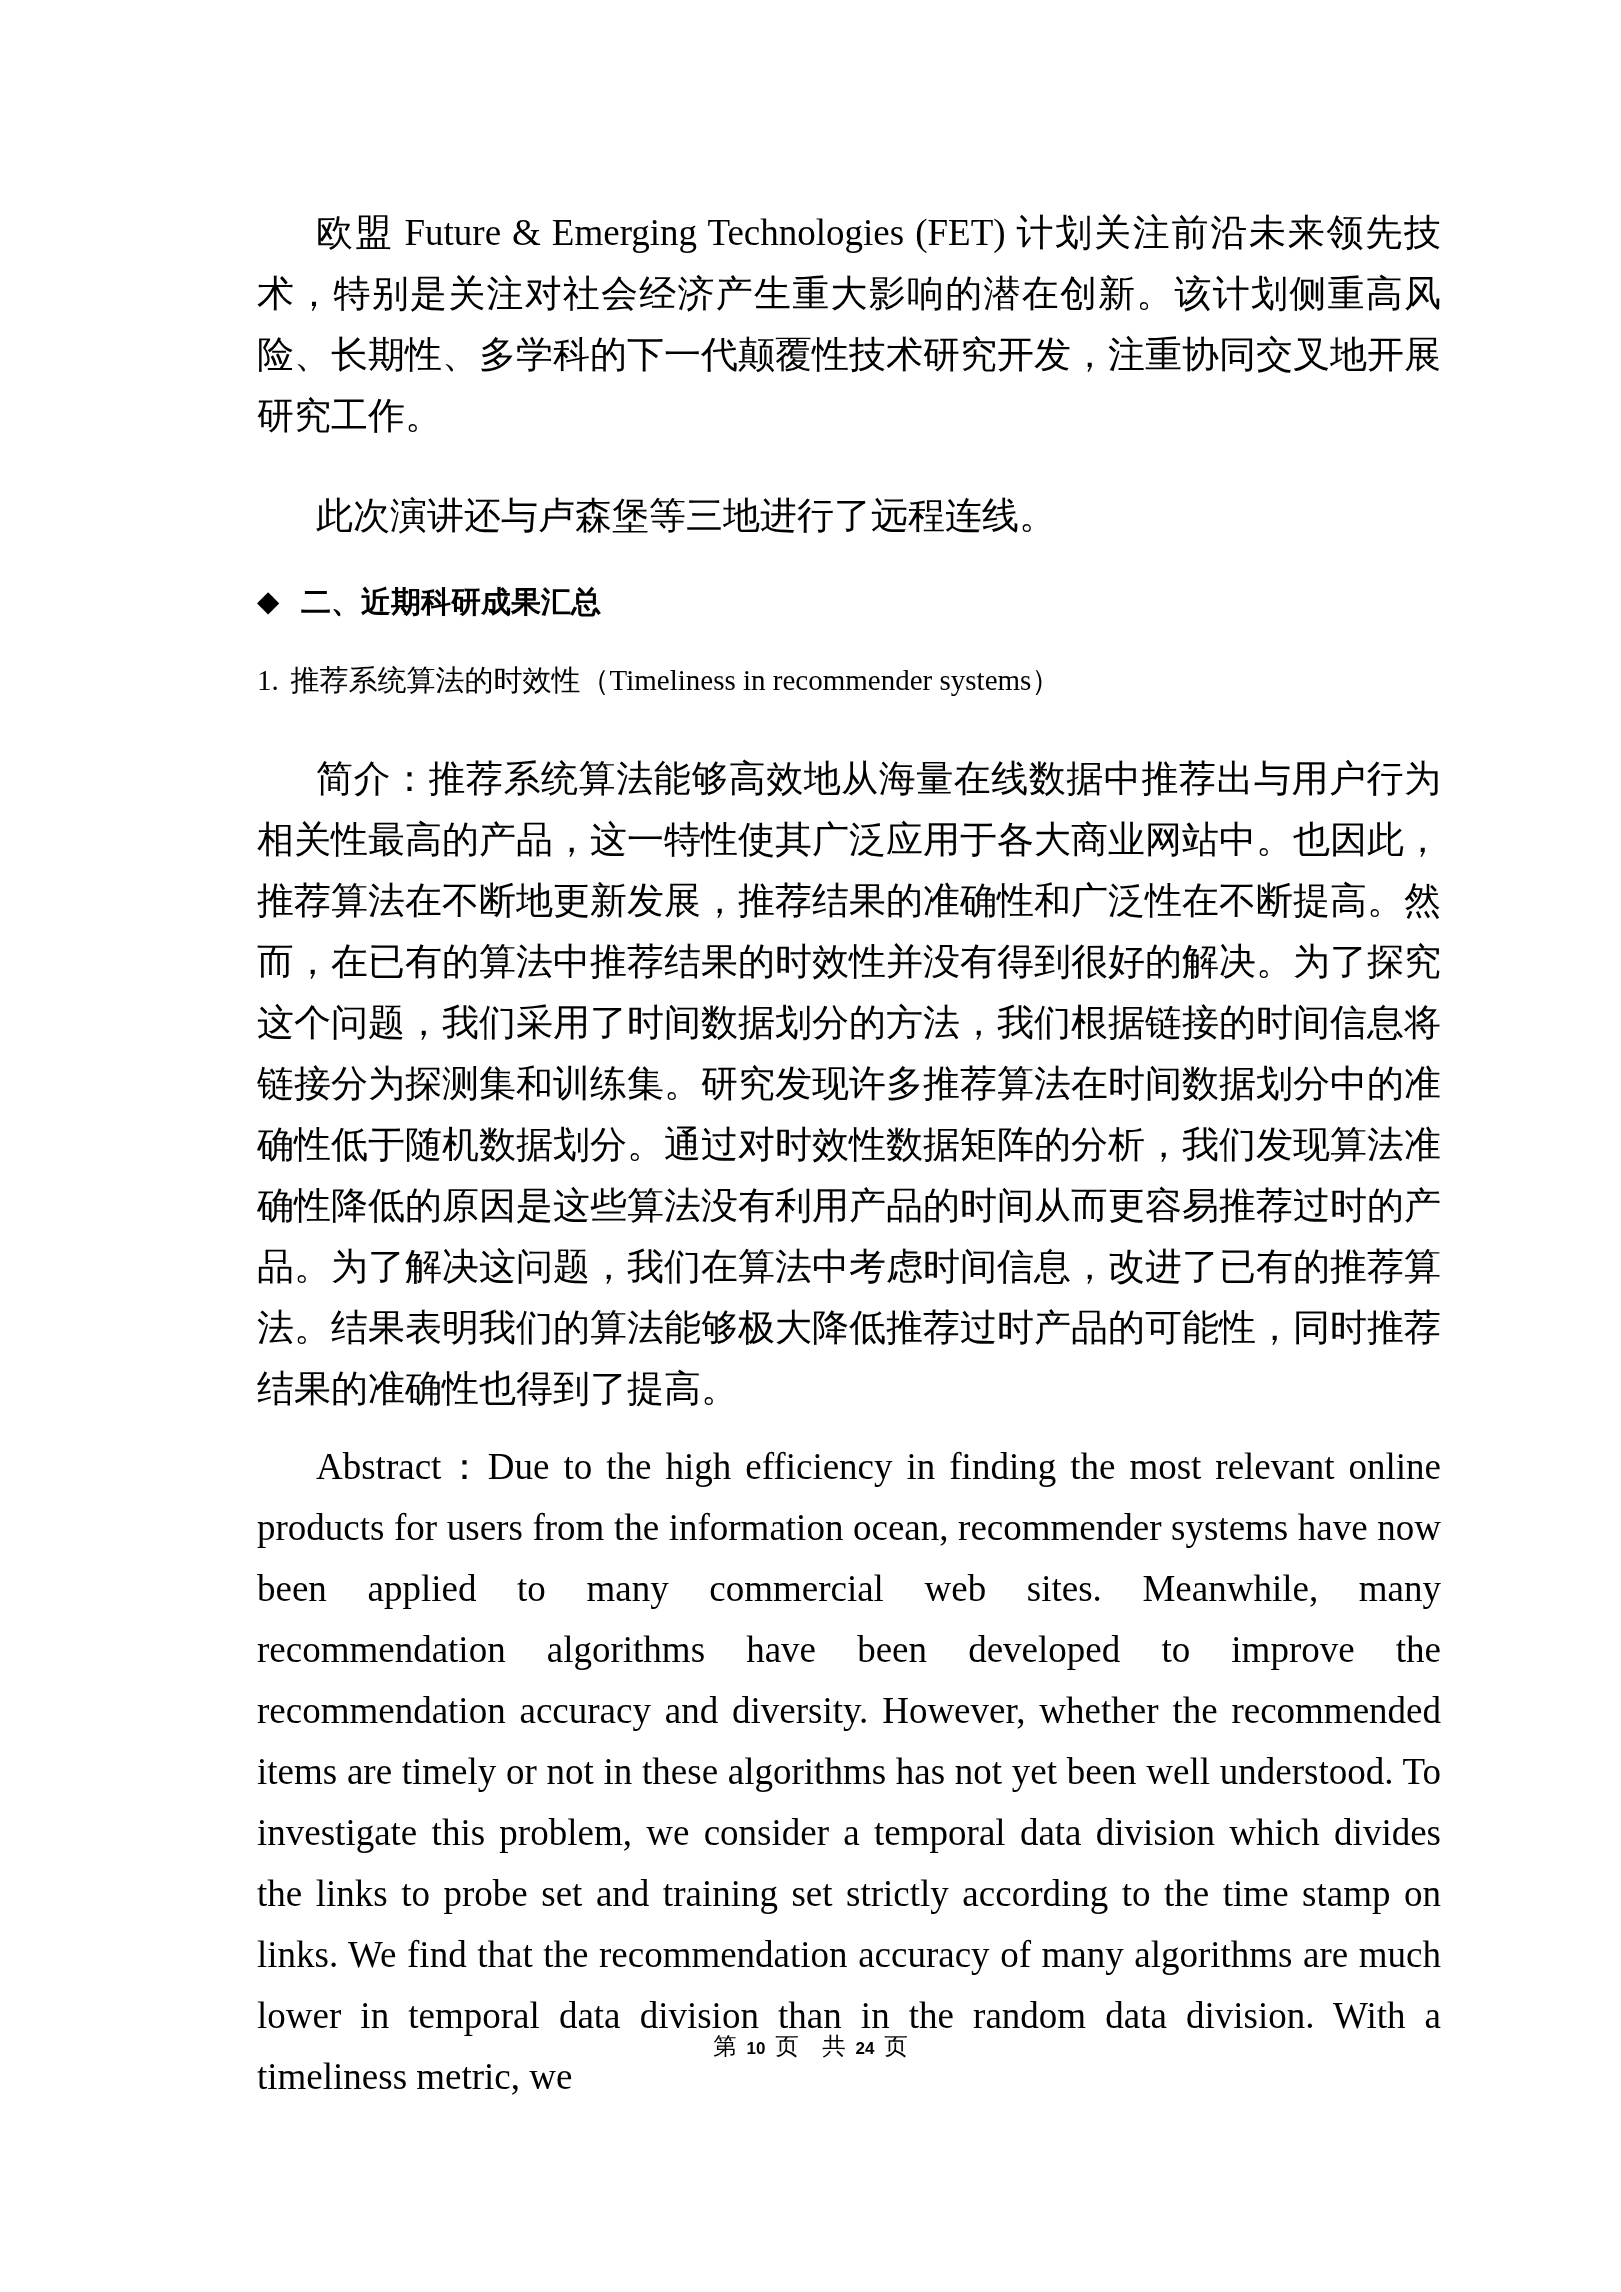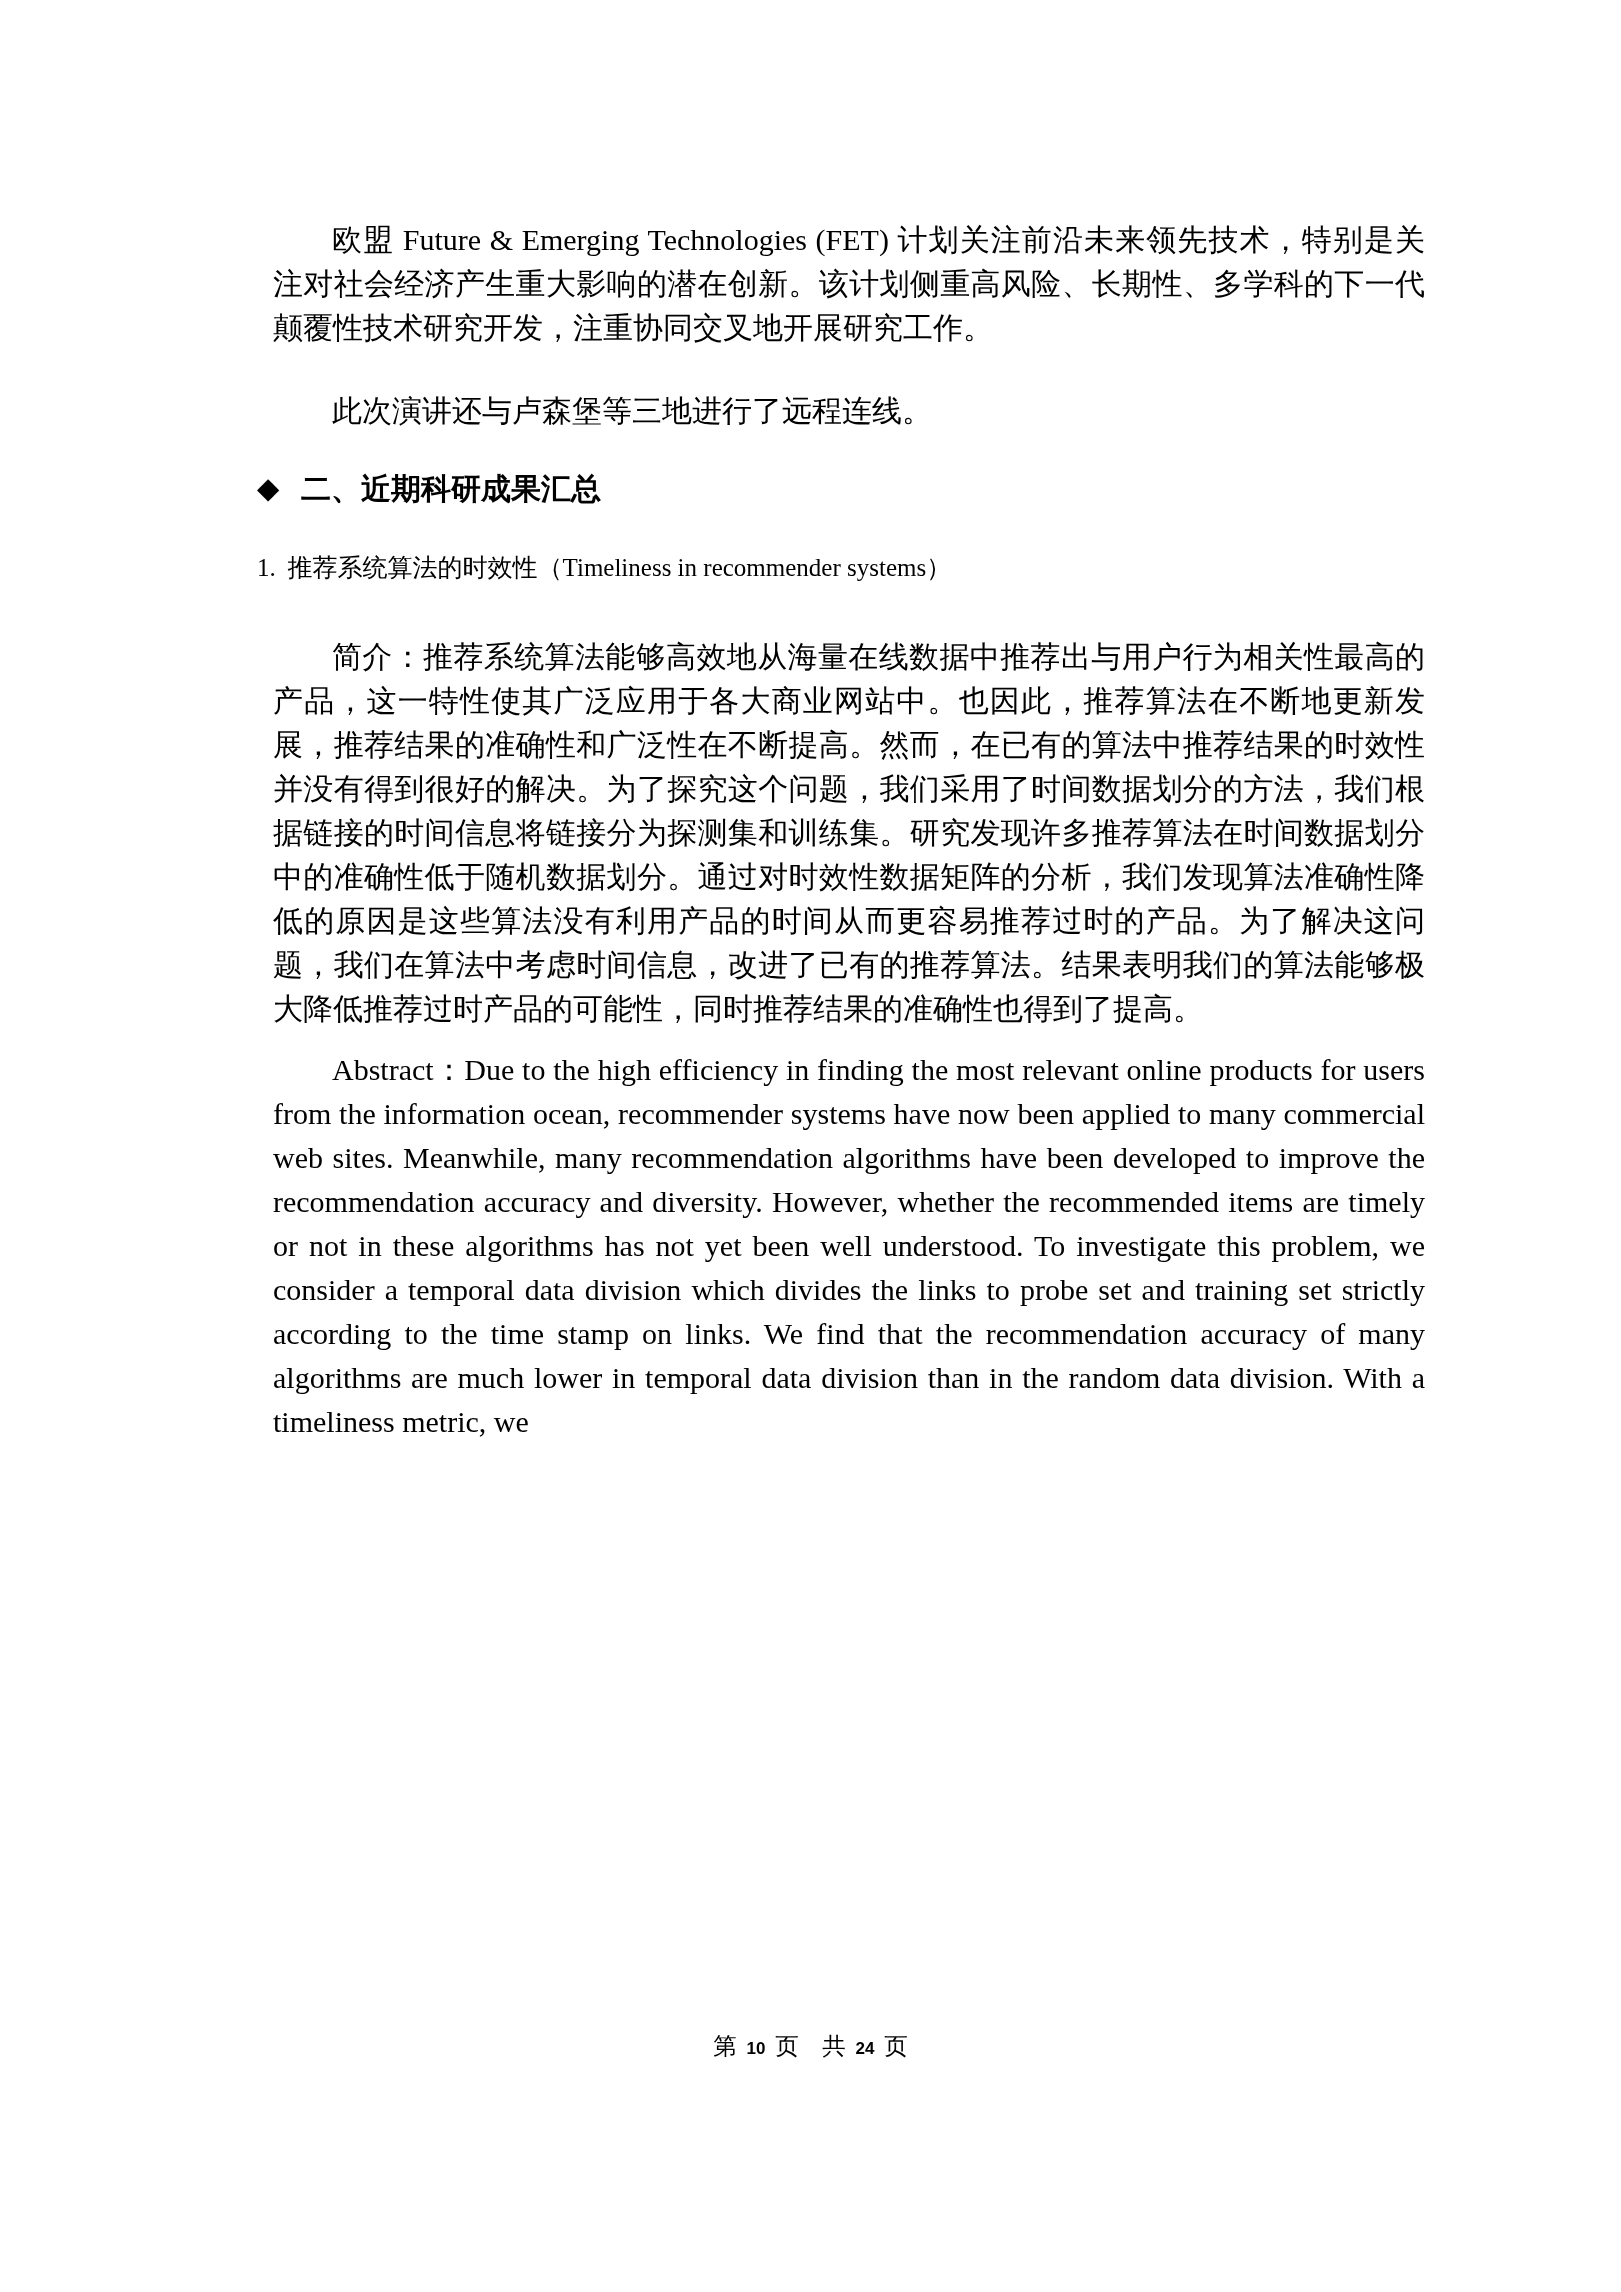--- a/index.html
+++ b/index.html
@@ -15,45 +15,45 @@
     color: #000000;
     overflow: hidden;
   }
   .page-content {
     position: absolute;
     left: 257px;
     top: 202px;
     width: 1184px;
   }
   .para {
-    font-size: 30px;
-    line-height: 44px;
+    font-size: 37px;
+    line-height: 61px;
     text-align: justify;
     text-justify: inter-ideograph;
-    margin: 16px;
+    margin: 0;
   }
   .indent { text-indent: 59px; }
   .para-eu      { margin-bottom: 39px; }
   .para-remote  { margin-bottom: 33px; }
   .section-heading {
     margin: 0 0 25.5px 0;
     font-size: 30px;
     line-height: 45px;
     font-weight: bold;
     display: flex;
     align-items: center;
   }
   .section-heading .bullet {
     font-size: 29px;
     margin-right: 21.6px;
     font-weight: normal;
     font-family: "DejaVu Sans", sans-serif;
   }
   .item-title {
-    font-size: 25px;
+    font-size: 29px;
     line-height: 61px;
     margin: 0 0 37px 0;
     font-weight: normal;
   }
   .item-title .item-number { margin-right: 11.8px; }
   .para-research { margin-bottom: 35px; }
   .para-intro    { margin-bottom: 17.6px; }
   .para-abstract { margin-bottom: 0; }
   .footer {
     position: absolute;

